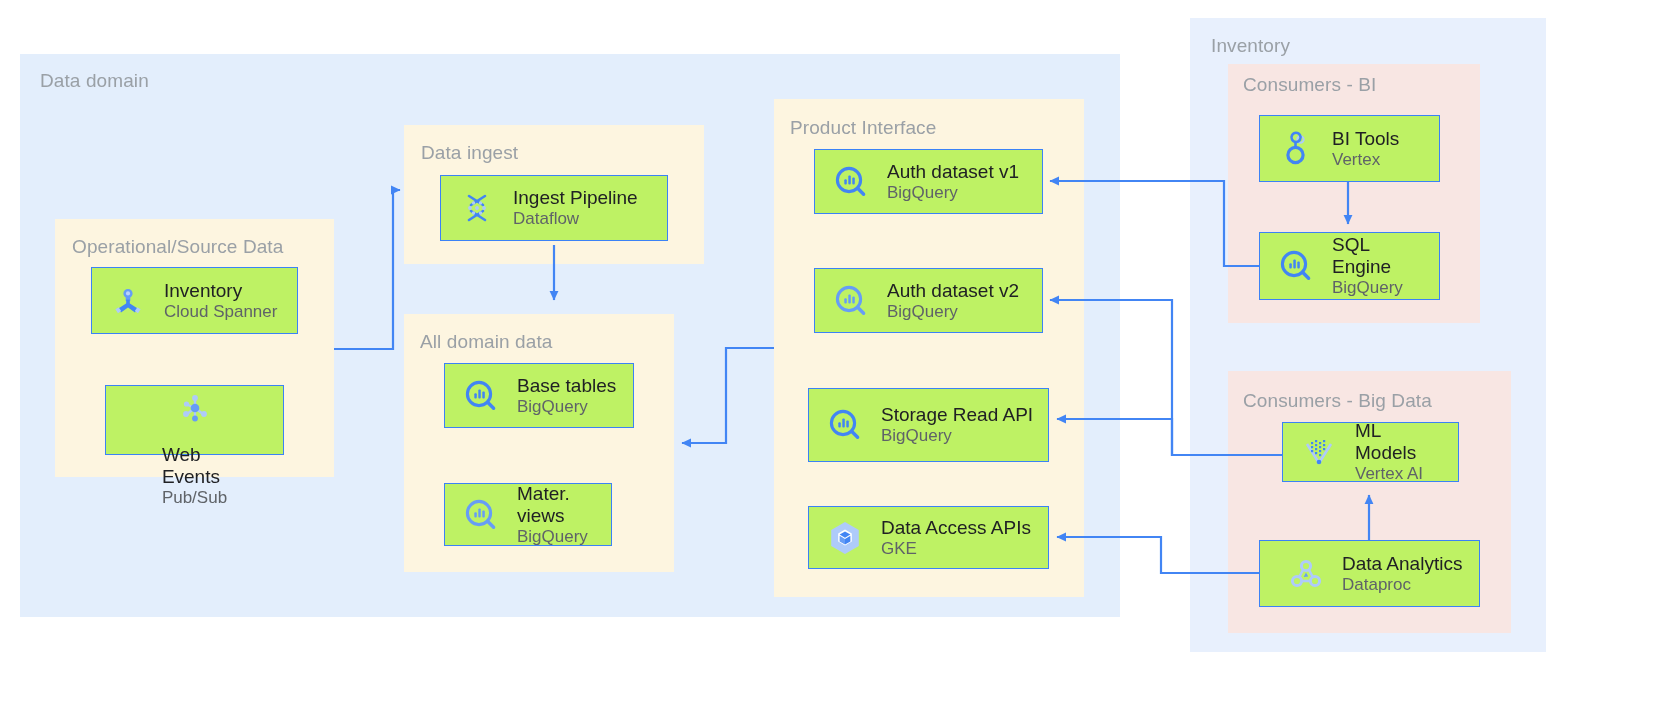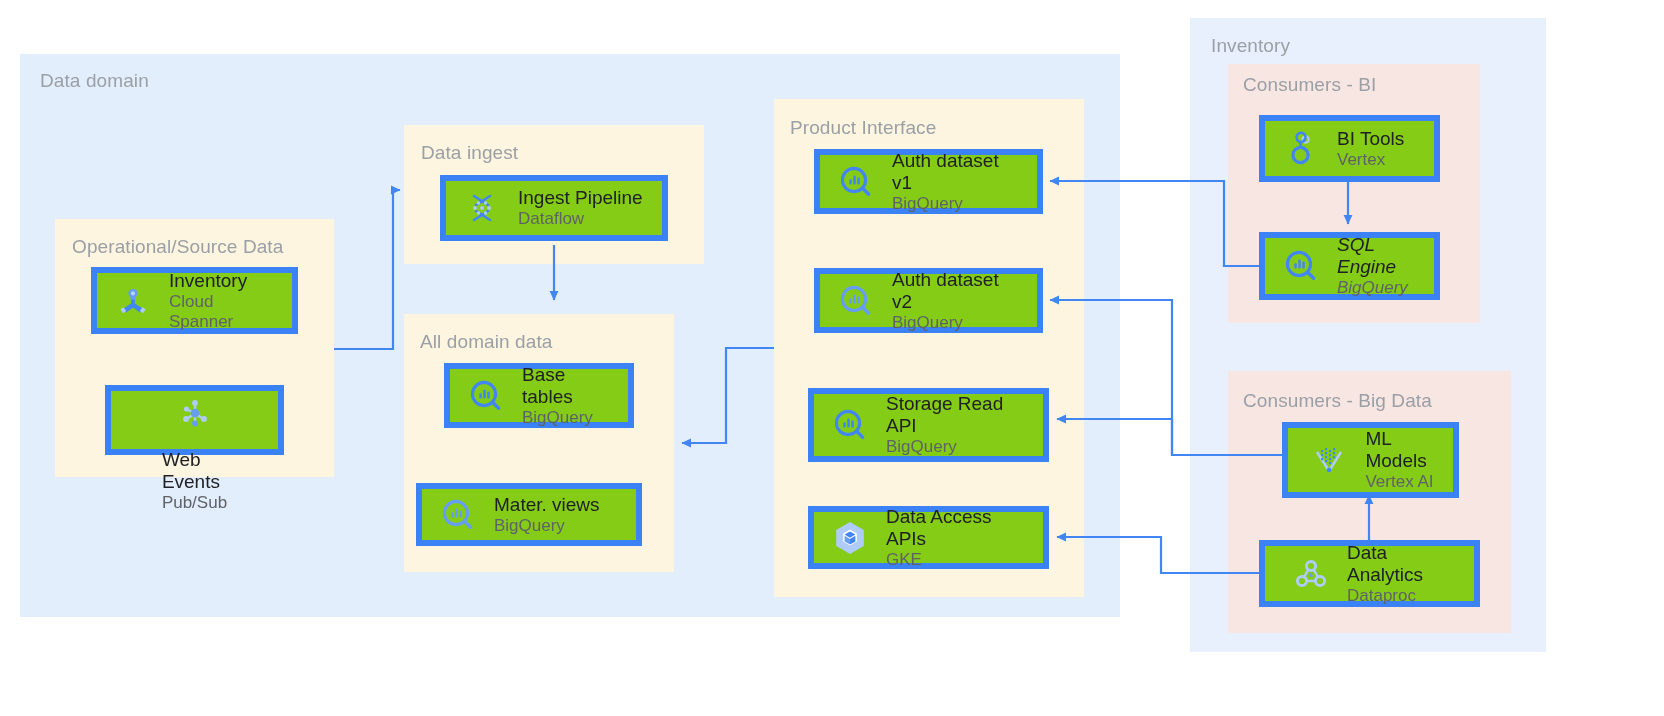--- a/index.html
+++ b/index.html
@@ -23,22 +23,22 @@
   }
   .g-blue{background:#e3eefc;}
   .g-blue-soft{background:#e8f0fd;}
   .g-yellow{background:#fdf5e0;}
   .g-pink{background:#f8e6e3;}
 
   
   .node{
     position:absolute;
     box-sizing:border-box;
-    background:#84cc16;
-    border:6px solid #3b82f6;
+    background:#bef264;
+    border:1px solid #3b82f6;
     display:flex;
     align-items:center;
     gap:14px;
     padding:0 14px;
   }
   .node .ico{
     flex:0 0 auto;
     width:44px;height:44px;
     display:flex;align-items:center;justify-content:center;
   }
@@ -193,21 +193,21 @@
         </g>
         <path d="M27.6 27.2 L33.6 33.2" stroke="#4285f4" stroke-width="3.4" stroke-linecap="round"></path>
       </svg>
     </span>
     <span class="txt">
       <span class="title">Base tables</span>
       <span class="sub">BigQuery</span>
     </span>
   </div>
 
-  <div class="node" style="left:416px;top:483px;width:226px;height:63px;">
+  <div class="node" style="left:444px;top:483px;width:168px;height:63px;">
     <span class="ico">
       <svg class="icon" width="42" height="42" viewBox="0 0 42 42">
         <circle cx="19" cy="19" r="11.6" fill="none" stroke="#669df6" stroke-width="3.1"></circle>
         <g fill="#669df6">
           <rect x="14.3" y="18.2" width="2.5" height="5.4" rx="1"></rect>
           <rect x="18.3" y="14.6" width="2.5" height="9" rx="1"></rect>
           <rect x="22.3" y="16.6" width="2.5" height="7" rx="1"></rect>
         </g>
         <path d="M27.6 27.2 L33.6 33.2" stroke="#669df6" stroke-width="3.4" stroke-linecap="round"></path>
       </svg>
@@ -296,40 +296,40 @@
         <circle cx="19.5" cy="26" r="7.6" fill="none" stroke="#4285f4" stroke-width="3.2"></circle>
         <path d="M19.5 17 L19.5 13" stroke="#4285f4" stroke-width="2.6"></path>
       </svg>
     </span>
     <span class="txt">
       <span class="title">BI Tools</span>
       <span class="sub">Vertex</span>
     </span>
   </div>
 
-  <div class="node" style="left:1259px;top:232px;width:181px;height:68px;font-style:italic;">
+  <div class="node" style="left:1259px;top:232px;width:181px;height:68px;">
     <span class="ico">
       <svg class="icon" width="42" height="42" viewBox="0 0 42 42">
         <circle cx="19" cy="19" r="11.6" fill="none" stroke="#4285f4" stroke-width="3.1"></circle>
         <g fill="#4285f4">
           <rect x="14.3" y="18.2" width="2.5" height="5.4" rx="1"></rect>
           <rect x="18.3" y="14.6" width="2.5" height="9" rx="1"></rect>
           <rect x="22.3" y="16.6" width="2.5" height="7" rx="1"></rect>
         </g>
         <path d="M27.6 27.2 L33.6 33.2" stroke="#4285f4" stroke-width="3.4" stroke-linecap="round"></path>
       </svg>
     </span>
     <span class="txt">
       <span class="title" style="white-space:pre-line">SQL
 Engine</span>
       <span class="sub">BigQuery</span>
     </span>
   </div>
 
-  <div class="node" style="left:1282px;top:422px;width:177px;height:76px;justify-content:center;">
+  <div class="node" style="left:1282px;top:422px;width:177px;height:60px;">
     <span class="ico">
       <svg class="icon" width="40" height="40" viewBox="0 0 40 40">
         <path d="M8 12 L20 31 L32 12" fill="none" stroke="#aecbfa" stroke-width="2.6" stroke-linejoin="round"></path>
         <g fill="#4285f4">
           <rect x="12" y="10" width="2.2" height="2.2"></rect>
             <rect x="12" y="14" width="2.2" height="2.2"></rect>
           <rect x="12" y="18" width="2.2" height="2.2"></rect>
           <rect x="16" y="8" width="2.2" height="2.2"></rect>
             <rect x="16" y="12" width="2.2" height="2.2"></rect>
           <rect x="16" y="16" width="2.2" height="2.2"></rect>

